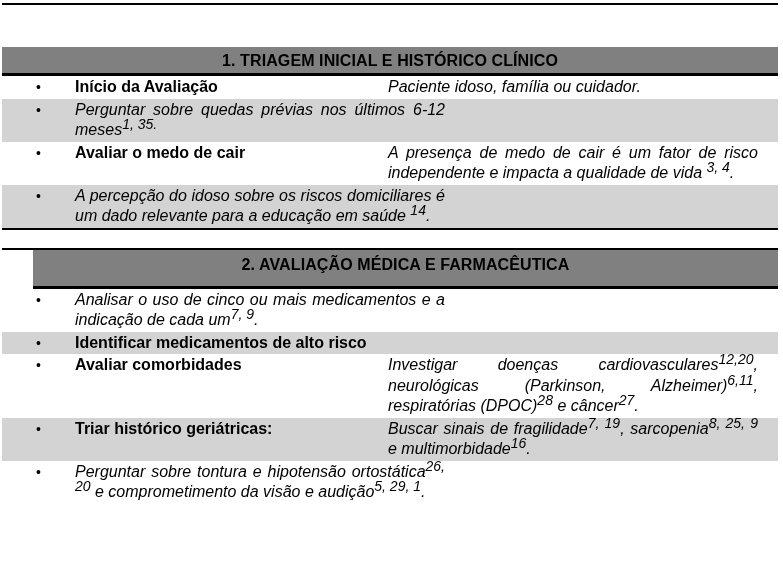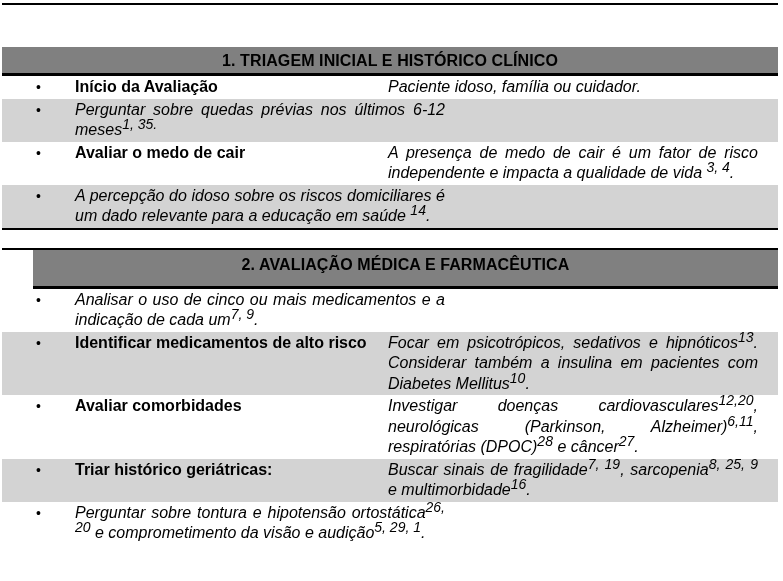--- a/index.html
+++ b/index.html
@@ -99,21 +99,20 @@
   <section class="tbl tbl-2">
     <div class="tbl-header" style="background: rgb(128, 128, 128);">2. AVALIAÇÃO MÉDICA E FARMACÊUTICA</div>
     <div class="tbl-body">
         <div class="row">
           <div class="cell-bullet">•</div>
           <div class="cell-desc">Analisar o uso de cinco ou mais medicamentos e a indicação de cada um<sup>7, 9</sup>.</div>
         </div>
         <div class="row" style="background: rgb(211, 211, 211);">
           <div class="cell-bullet">•</div>
           <div class="cell-term">Identificar medicamentos de alto risco</div>
-          <div class="cell-desc">Focar em psicotrópicos, sedativos e hipnóticos<sup>13</sup>. Considerar também a insulina em pacientes com Diabetes Mellitus<sup>10</sup>.</div>
         </div>
         <div class="row">
           <div class="cell-bullet">•</div>
           <div class="cell-term">Avaliar comorbidades</div>
           <div class="cell-desc">Investigar doenças cardiovasculares<sup>12,20</sup>, neurológicas (Parkinson, Alzheimer)<sup>6,11</sup>, respiratórias (DPOC)<sup>28</sup> e câncer<sup>27</sup>.</div>
         </div>
         <div class="row" style="background: rgb(211, 211, 211);">
           <div class="cell-bullet">•</div>
           <div class="cell-term">Triar histórico geriátricas:</div>
           <div class="cell-desc">Buscar sinais de fragilidade<sup>7, 19</sup>, sarcopenia<sup>8, 25, 9</sup> e multimorbidade<sup>16</sup>.</div>

